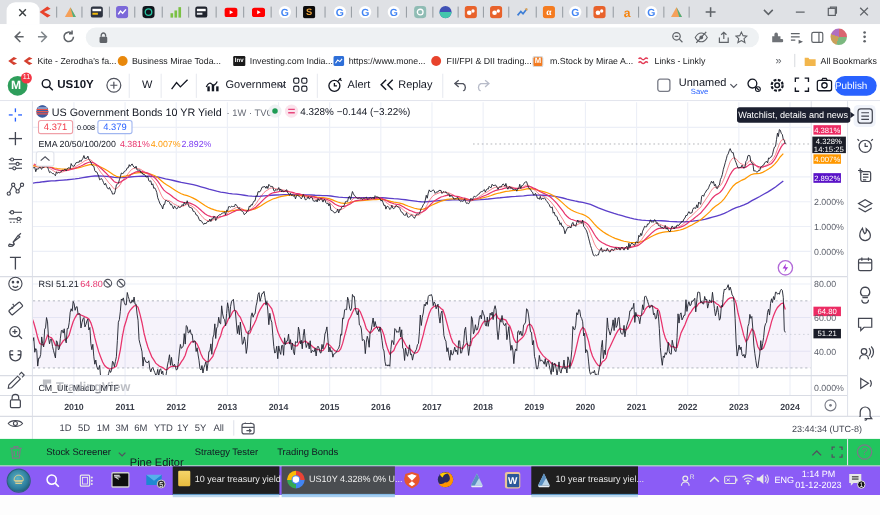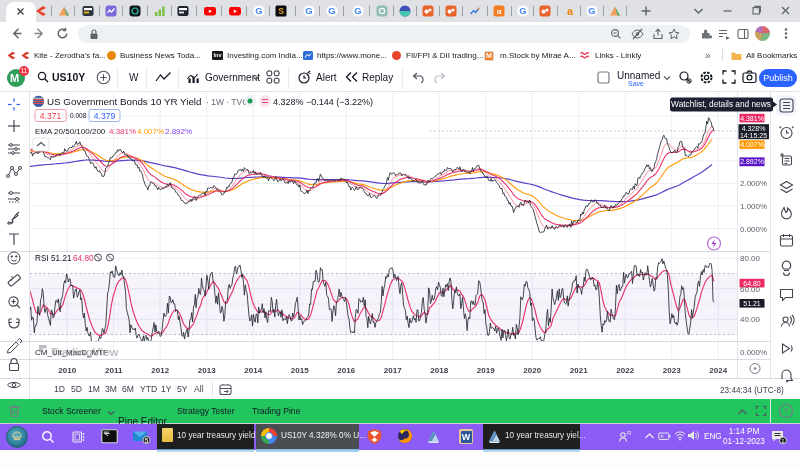--- a/index.html
+++ b/index.html
@@ -214,21 +214,21 @@
 
 <div class="abs" style="left:0;top:45px;width:800px;height:20px;background:#fff">
  <svg class="abs" style="left:7px;top:6px" width="9" height="9" viewBox="0 0 9 9">
       <path d="M0.5 4.5 L5.5 0.8 L8.5 2.2 L4 4.5 L8.5 6.8 L5.5 8.2 Z" fill="#d43f2f"></path>
     </svg>
  <svg class="abs" style="left:21px;top:6px" width="9" height="9" viewBox="0 0 9 9">
       <path d="M0.5 4.5 L5.5 0.8 L8.5 2.2 L4 4.5 L8.5 6.8 L5.5 8.2 Z" fill="#d43f2f"></path>
     </svg>
  <div class="abs" style="left:34px;top:6px;font-size:8px;color:#202124">Kite - Zerodha's fa...</div>
  <div class="abs" style="left:107px;top:6px;width:9px;height:9px;border-radius:50%;background:#e8880c"></div>
- <div class="abs" style="left:120px;top:6px;font-size:8px;color:#202124">Business News Toda...</div>
+ <div class="abs" style="left:120px;top:6px;font-size:8px;color:#202124">Business Mirae Toda...</div>
  <div class="abs" style="left:212px;top:6px;width:11px;height:9px;background:#1a1a1a;border-radius:1px"></div>
  <div class="abs" style="left:212.5px;top:7px;font-size:5.5px;color:#fff;font-weight:bold;width:10px;text-align:center">Inv</div>
  <div class="abs" style="left:227px;top:6px;font-size:8px;color:#202124">Investing.com India...</div>
  <svg class="abs" style="left:303px;top:6px" width="10" height="9" viewBox="0 0 10 9">
       <rect x="0" y="0" width="10" height="9" rx="1.5" fill="#2e6fd8"></rect>
       <path d="M2 6.5 L4 3.5 L6 5 L8 2.5" stroke="#fff" stroke-width="1" fill="none"></path>
     </svg>
  <div class="abs" style="left:317px;top:6px;font-size:8px;color:#202124">https://www.mone...</div>
  <div class="abs" style="left:392px;top:6px;width:9px;height:9px;border-radius:50%;background:#e8432c"></div>
  <div class="abs" style="left:406px;top:6px;font-size:8px;color:#202124">FII/FPI &amp; DII trading...</div>
@@ -318,21 +318,21 @@
       <circle cx="7.5" cy="7.5" r="2.1" stroke="#131722" stroke-width="1.3" fill="none"></circle>
     </svg>
  <svg class="abs" style="left:722px;top:5px" width="14" height="14" viewBox="0 0 14 14">
       <path d="M1 4.5 V1 H4.5 M9.5 1 H13 V4.5 M13 9.5 V13 H9.5 M4.5 13 H1 V9.5" stroke="#131722" stroke-width="1.3" fill="none"></path>
     </svg>
  <svg class="abs" style="left:742px;top:5px" width="15" height="14" viewBox="0 0 15 14">
       <rect x="1" y="3" width="13" height="9.5" rx="1.8" stroke="#131722" stroke-width="1.2" fill="none"></rect>
       <path d="M5 3 L6 1.2 H9 L10 3" stroke="#131722" stroke-width="1.2" fill="none"></path>
       <circle cx="7.5" cy="7.6" r="2.4" stroke="#131722" stroke-width="1.2" fill="none"></circle>
     </svg>
- <div class="abs" style="left:759px;top:4px;width:38px;height:18px;background:#2962ff;border-radius:9px;color:#fff;font-size:9px;text-align:center;line-height:18px">Publish</div>
+ <div class="abs" style="left:759px;top:4px;width:38px;height:18px;background:#2962ff;border-radius:9px;color:#fff;font-size:9px;text-align:left;line-height:18px">Publish</div>
 </div>
 
 <svg class="abs" style="left:0;top:0" width="800" height="468" viewBox="0 0 800 468">
 <rect x="0" y="92" width="800" height="286" fill="#fff"></rect>
 <line x1="67.2" y1="93" x2="67.2" y2="359" stroke="#eceff7" stroke-width="1"></line>
     <line x1="113.7" y1="93" x2="113.7" y2="359" stroke="#eceff7" stroke-width="1"></line>
     <line x1="160.2" y1="93" x2="160.2" y2="359" stroke="#eceff7" stroke-width="1"></line>
     <line x1="206.7" y1="93" x2="206.7" y2="359" stroke="#eceff7" stroke-width="1"></line>
     <line x1="253.2" y1="93" x2="253.2" y2="359" stroke="#eceff7" stroke-width="1"></line>
     <line x1="299.7" y1="93" x2="299.7" y2="359" stroke="#eceff7" stroke-width="1"></line>
@@ -639,21 +639,21 @@
 <div class="abs" style="left:0;top:399px;width:800px;height:25px;background:#22c55e;border-bottom:1px solid #cfd3dc">
  <svg class="abs" style="left:8px;top:5px" width="13" height="14" viewBox="0 0 13 14">
       <path d="M2.5 3.5 l1 9 h6 l1 -9 Z M1 3.5 h11 M4.8 3.5 v-1.5 h3.4 v1.5 M5 6 v4.5 M8 6 v4.5" stroke="#787b86" stroke-width="1.1" fill="none"></path>
     </svg>
  <div class="abs" style="left:42px;top:7px;font-size:8.6px;color:#131722">Stock Screener</div>
  <svg class="abs" style="left:107px;top:11px" width="8" height="6" viewBox="0 0 8 6">
       <path d="M1 1.5 L4 4.5 L7 1.5" stroke="#50535e" stroke-width="1.1" fill="none"></path>
     </svg>
  <div class="abs" style="left:118px;top:17px;font-size:10px;color:#131722">Pine Editor</div>
  <div class="abs" style="left:177px;top:7px;font-size:8.6px;color:#131722">Strategy Tester</div>
- <div class="abs" style="left:252px;top:7px;font-size:8.6px;color:#131722">Trading Pine</div>
+ <div class="abs" style="left:252px;top:7px;font-size:8.6px;color:#131722">Trading Bonds</div>
  <svg class="abs" style="left:737px;top:9px" width="11" height="8" viewBox="0 0 11 8">
       <path d="M1.5 6 L5.5 2 L9.5 6" stroke="#50535e" stroke-width="1.2" fill="none"></path>
     </svg>
  <svg class="abs" style="left:755px;top:6px" width="12" height="12" viewBox="0 0 12 12">
       <path d="M4 1.5 H1.5 V4 M8 1.5 H10.5 V4 M1.5 8 V10.5 H4 M10.5 8 V10.5 H8" stroke="#50535e" stroke-width="1.2" fill="none"></path>
     </svg>
  <div class="abs" style="left:770px;top:0px;width:1px;height:24px;background:#e0e3eb"></div>
  <svg class="abs" style="left:778px;top:4px" width="16" height="16" viewBox="0 0 16 16">
       <circle cx="8" cy="8" r="6.5" stroke="#787b86" stroke-width="1.2" fill="none"></circle>
       <text x="8" y="11" font-size="9" text-anchor="middle" fill="#787b86" font-family="Liberation Sans">?</text>

